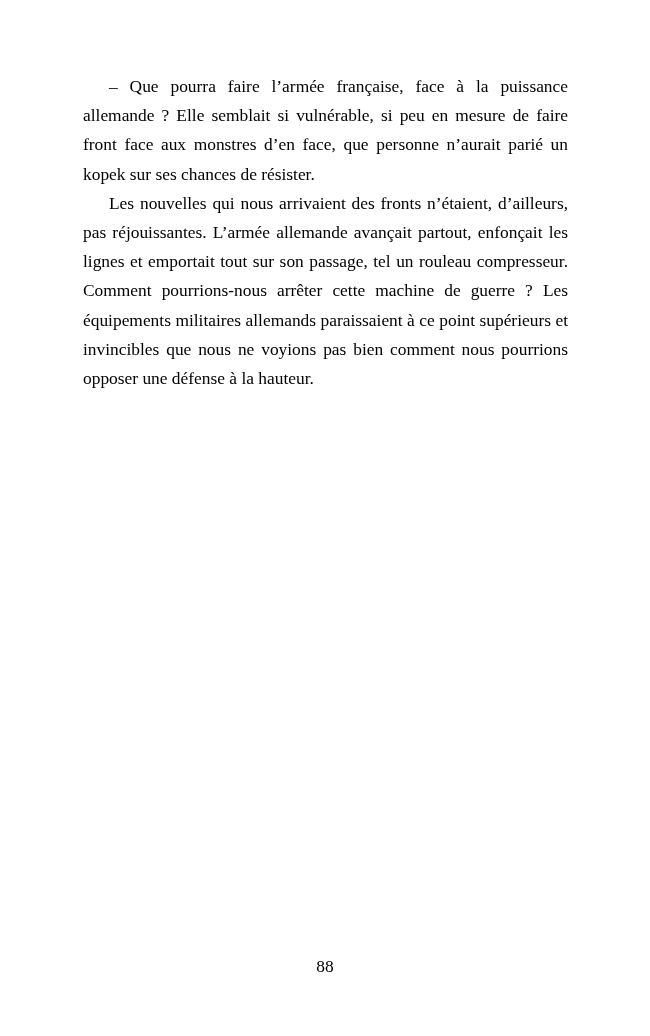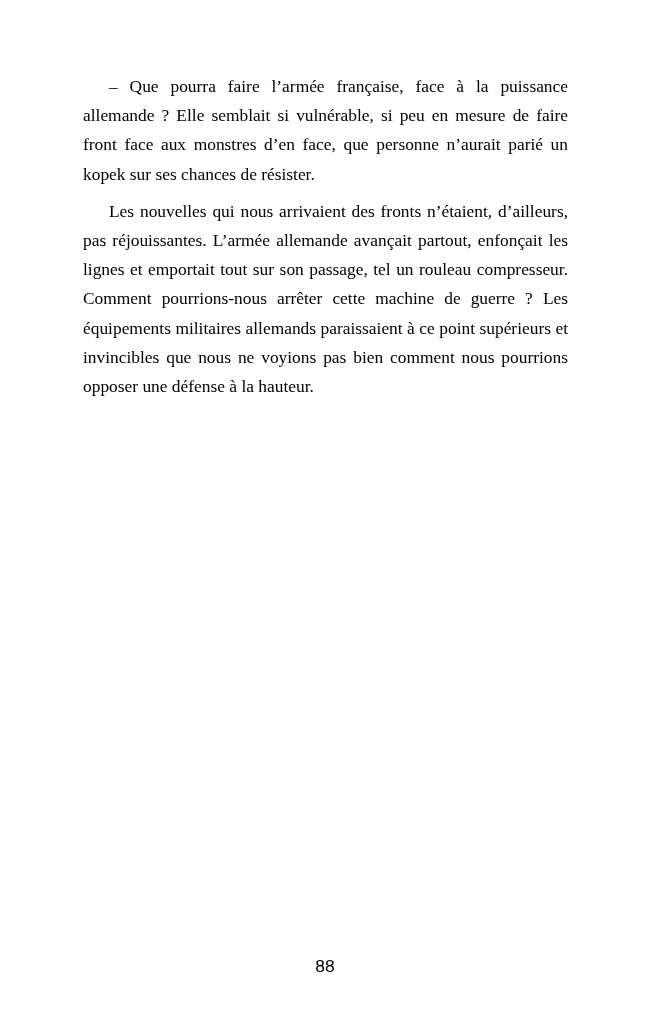--- a/index.html
+++ b/index.html
@@ -32,31 +32,31 @@
   .para {
     margin: 0;
     font-size: 17.4px;
     line-height: 29.2px;
     text-align: justify;
     text-justify: inter-word;
     text-indent: 26px;
     hyphens: manual;
   }
   .para + .para {
-    margin-top: 8px;
+    margin-top: 0;
   }
   .folio {
     position: absolute;
     left: 0;
     top: 955px;
     width: 650px;
     text-align: center;
     font-size: 17.4px;
     line-height: 22px;
-    font-family: Liberation Sans, sans-serif;
+    font-family: Liberation Serif, serif;
     color: #000000;
   }
 </style>
 </head>
 <body>
 
 <div class="page">
 
   <div class="text-block">
     <p class="para">– Que pourra faire l’armée française, face à la puissance allemande ? Elle semblait si vulnérable, si peu en mesure de faire front face aux monstres d’en face, que personne n’aurait parié un kopek sur ses chances de résister.</p>

